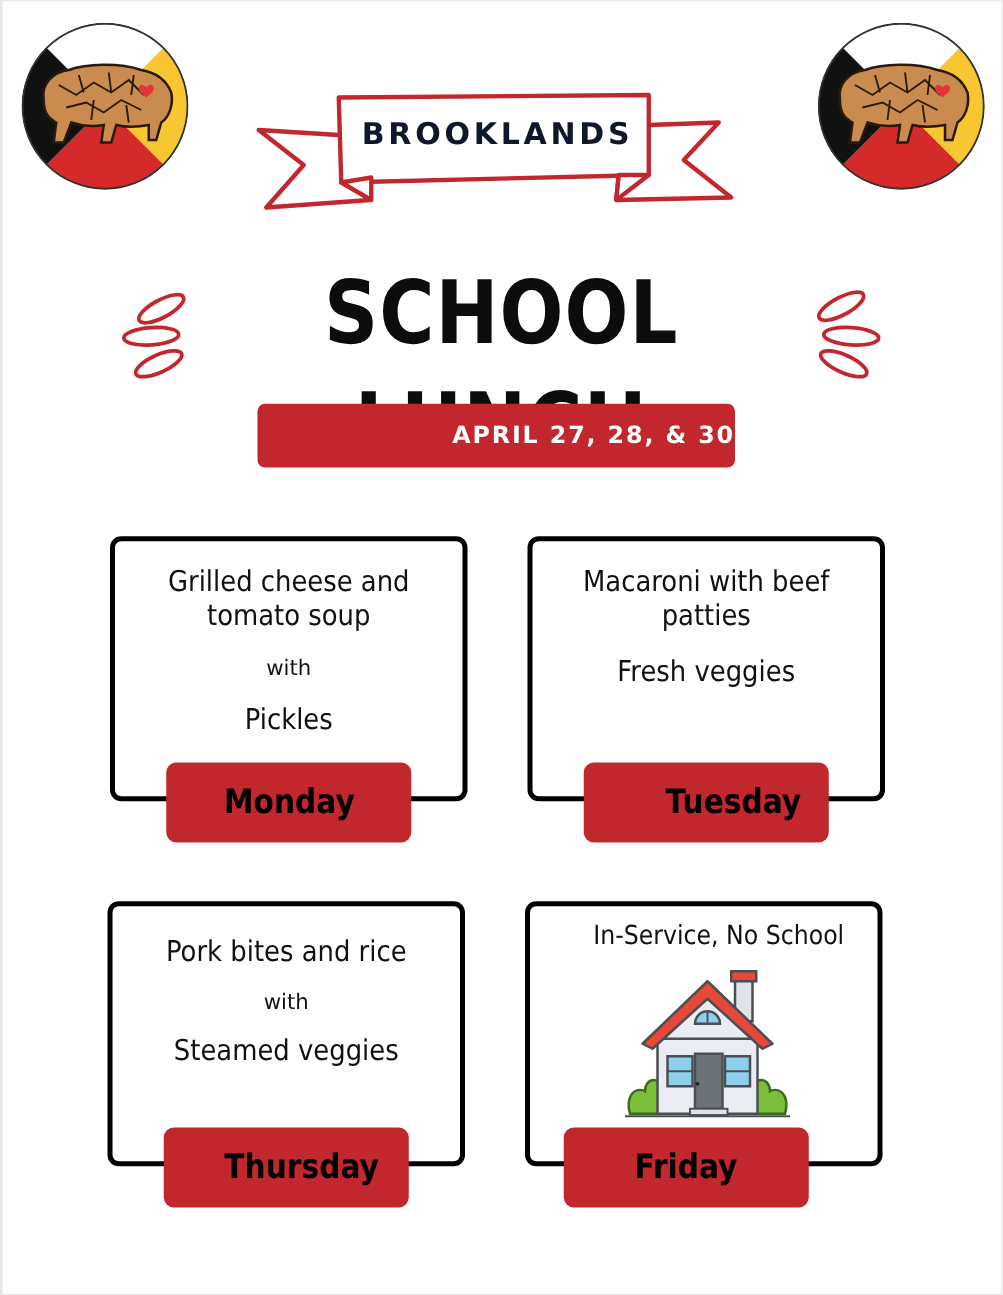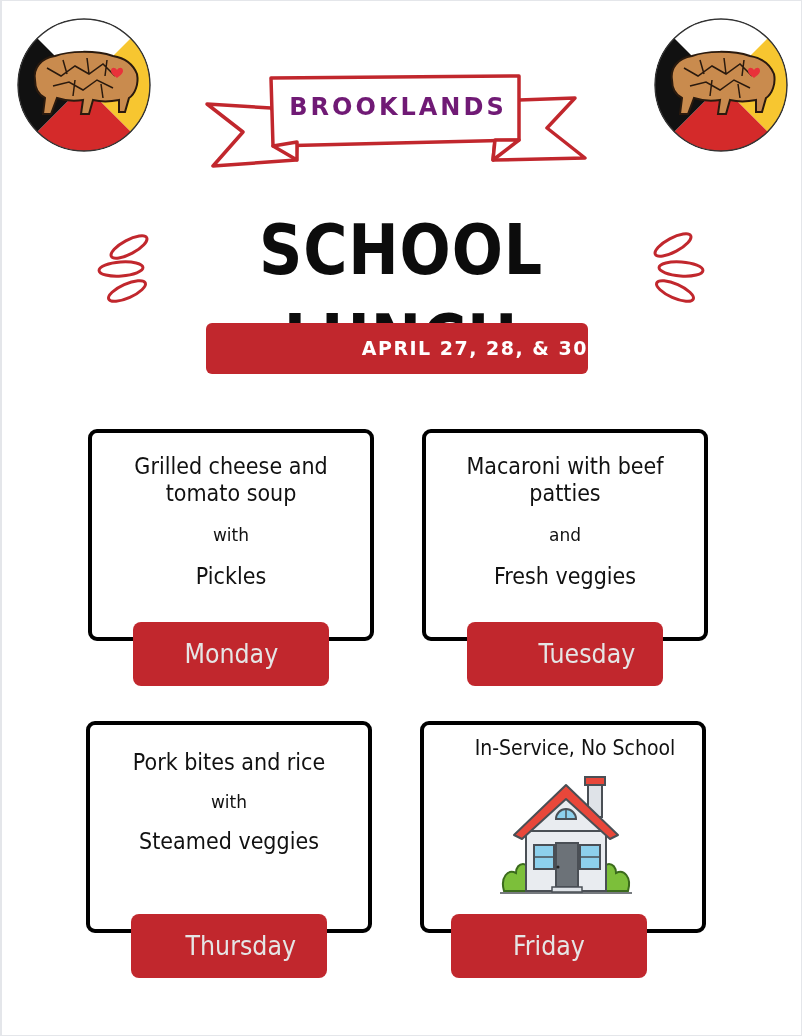--- a/index.html
+++ b/index.html
@@ -7,21 +7,21 @@
   body { position: relative; font-family: "DejaVu Sans", sans-serif; color: #111; }
   .page-frame { position: absolute; left: 0; top: 0; width: 802px; height: 1036px; border: 1px solid #e4e6ea; border-left-width: 2px; pointer-events: none; }
 
   .logo { position: absolute; width: 134px; height: 134px; border-radius: 50%; overflow: hidden; }
   .logo svg { width: 100%; height: 100%; display: block; }
   .logo-left { left: 17px; top: 18px; }
   .logo-right { left: 654px; top: 18px; }
 
   .banner { position: absolute; left: 203px; top: 70px; width: 390px; height: 105px; }
   .banner svg { position: absolute; left: 0; top: 0; width: 100%; height: 100%; }
-  .banner-text { position: absolute; left: 70px; top: 17px; width: 250px; height: 40px; text-align: center; line-height: 40px; font-family: "DejaVu Sans", sans-serif; font-weight: bold; font-size: 24px; letter-spacing: 3px; color: #701a75; }
+  .banner-text { position: absolute; left: 70px; top: 17px; width: 250px; height: 40px; text-align: center; line-height: 40px; font-family: "DejaVu Sans", sans-serif; font-weight: bold; font-size: 24px; letter-spacing: 3px; color: #0f172a; }
 
   .title-wrap { position: absolute; left: 95px; top: 205px; width: 612px; height: 100px; }
   .title-wrap svg.deco { position: absolute; top: 20px; width: 62px; height: 84px; }
   .deco-left { left: 0; }
   .deco-right { right: 0; }
   .title { position: absolute; left: 60px; right: 60px; top: 0; height: 90px; text-align: center; font-family: "DejaVu Sans", sans-serif; font-weight: bold; font-size: 70px; line-height: 90px; color: #0c0c0c; transform: scaleX(0.86); letter-spacing: 1px; }
 
   .date-pill { position: absolute; left: 206px; top: 323px; width: 382px; height: 51px; background: #c1272d; border-radius: 6px; color: #fff; font-family: "DejaVu Sans", sans-serif; font-weight: bold; font-size: 19px; letter-spacing: 1.5px; text-align: right; line-height: 51px; }
 
   .card { position: absolute; width: 286px; height: 212px; border: 4px solid #000; border-radius: 9px; background: #fff; }
@@ -36,21 +36,21 @@
   .menu .side { font-size: 23px; line-height: 27px; margin-top: 18px; transform: scaleX(0.9); }
   .card-thu .menu { top: 24px; }
   .card-thu .menu .joiner { margin-top: 16px; }
   .card-thu .menu .side { margin-top: 16px; }
   .card-fri .menu { top: 10px; margin-left: 24px; }
   .card-fri .menu .main { font-size: 21px; line-height: 26px; padding: 0 10px; }
 
   .house { position: absolute; left: 76px; top: 48px; width: 132px; height: 126px; }
   .house svg { width: 100%; height: 100%; display: block; }
 
-  .day-tab { position: absolute; width: 196px; height: 64px; background: #c1272d; border-radius: 8px; color: #e5e5e5; font-family: "DejaVu Sans", sans-serif; font-weight: normal; font-size: 27px; line-height: 64px; text-align: center; margin-top: 12px; }
+  .day-tab { position: absolute; width: 196px; height: 64px; background: #c1272d; border-radius: 8px; color: #000000; font-family: "DejaVu Sans", sans-serif; font-weight: bold; font-size: 27px; line-height: 64px; text-align: center; }
   .day-tab span { display: inline-block; transform: scaleX(0.88); }
   .tab-mon { left: 133px; top: 610px; }
   .tab-tue { left: 467px; top: 610px; padding-left: 44px; }
   .tab-thu { left: 131px; top: 902px; padding-left: 24px; }
   .tab-fri { left: 451px; top: 902px; }
 </style>
 </head>
 <body>
 
 <div class="page-frame"></div>
@@ -132,21 +132,20 @@
     <div class="main">Grilled cheese and tomato soup</div>
     <div class="joiner">with</div>
     <div class="side">Pickles</div>
   </div>
 </div>
 <div class="day-tab tab-mon"><span>Monday</span></div>
 
 <div class="card card-tue">
   <div class="menu">
     <div class="main">Macaroni with beef patties</div>
-    <div class="joiner">and</div>
     <div class="side">Fresh veggies</div>
   </div>
 </div>
 <div class="day-tab tab-tue"><span>Tuesday</span></div>
 
 <div class="card card-thu">
   <div class="menu">
     <div class="main">Pork bites and rice</div>
     <div class="joiner">with</div>
     <div class="side">Steamed veggies</div>

